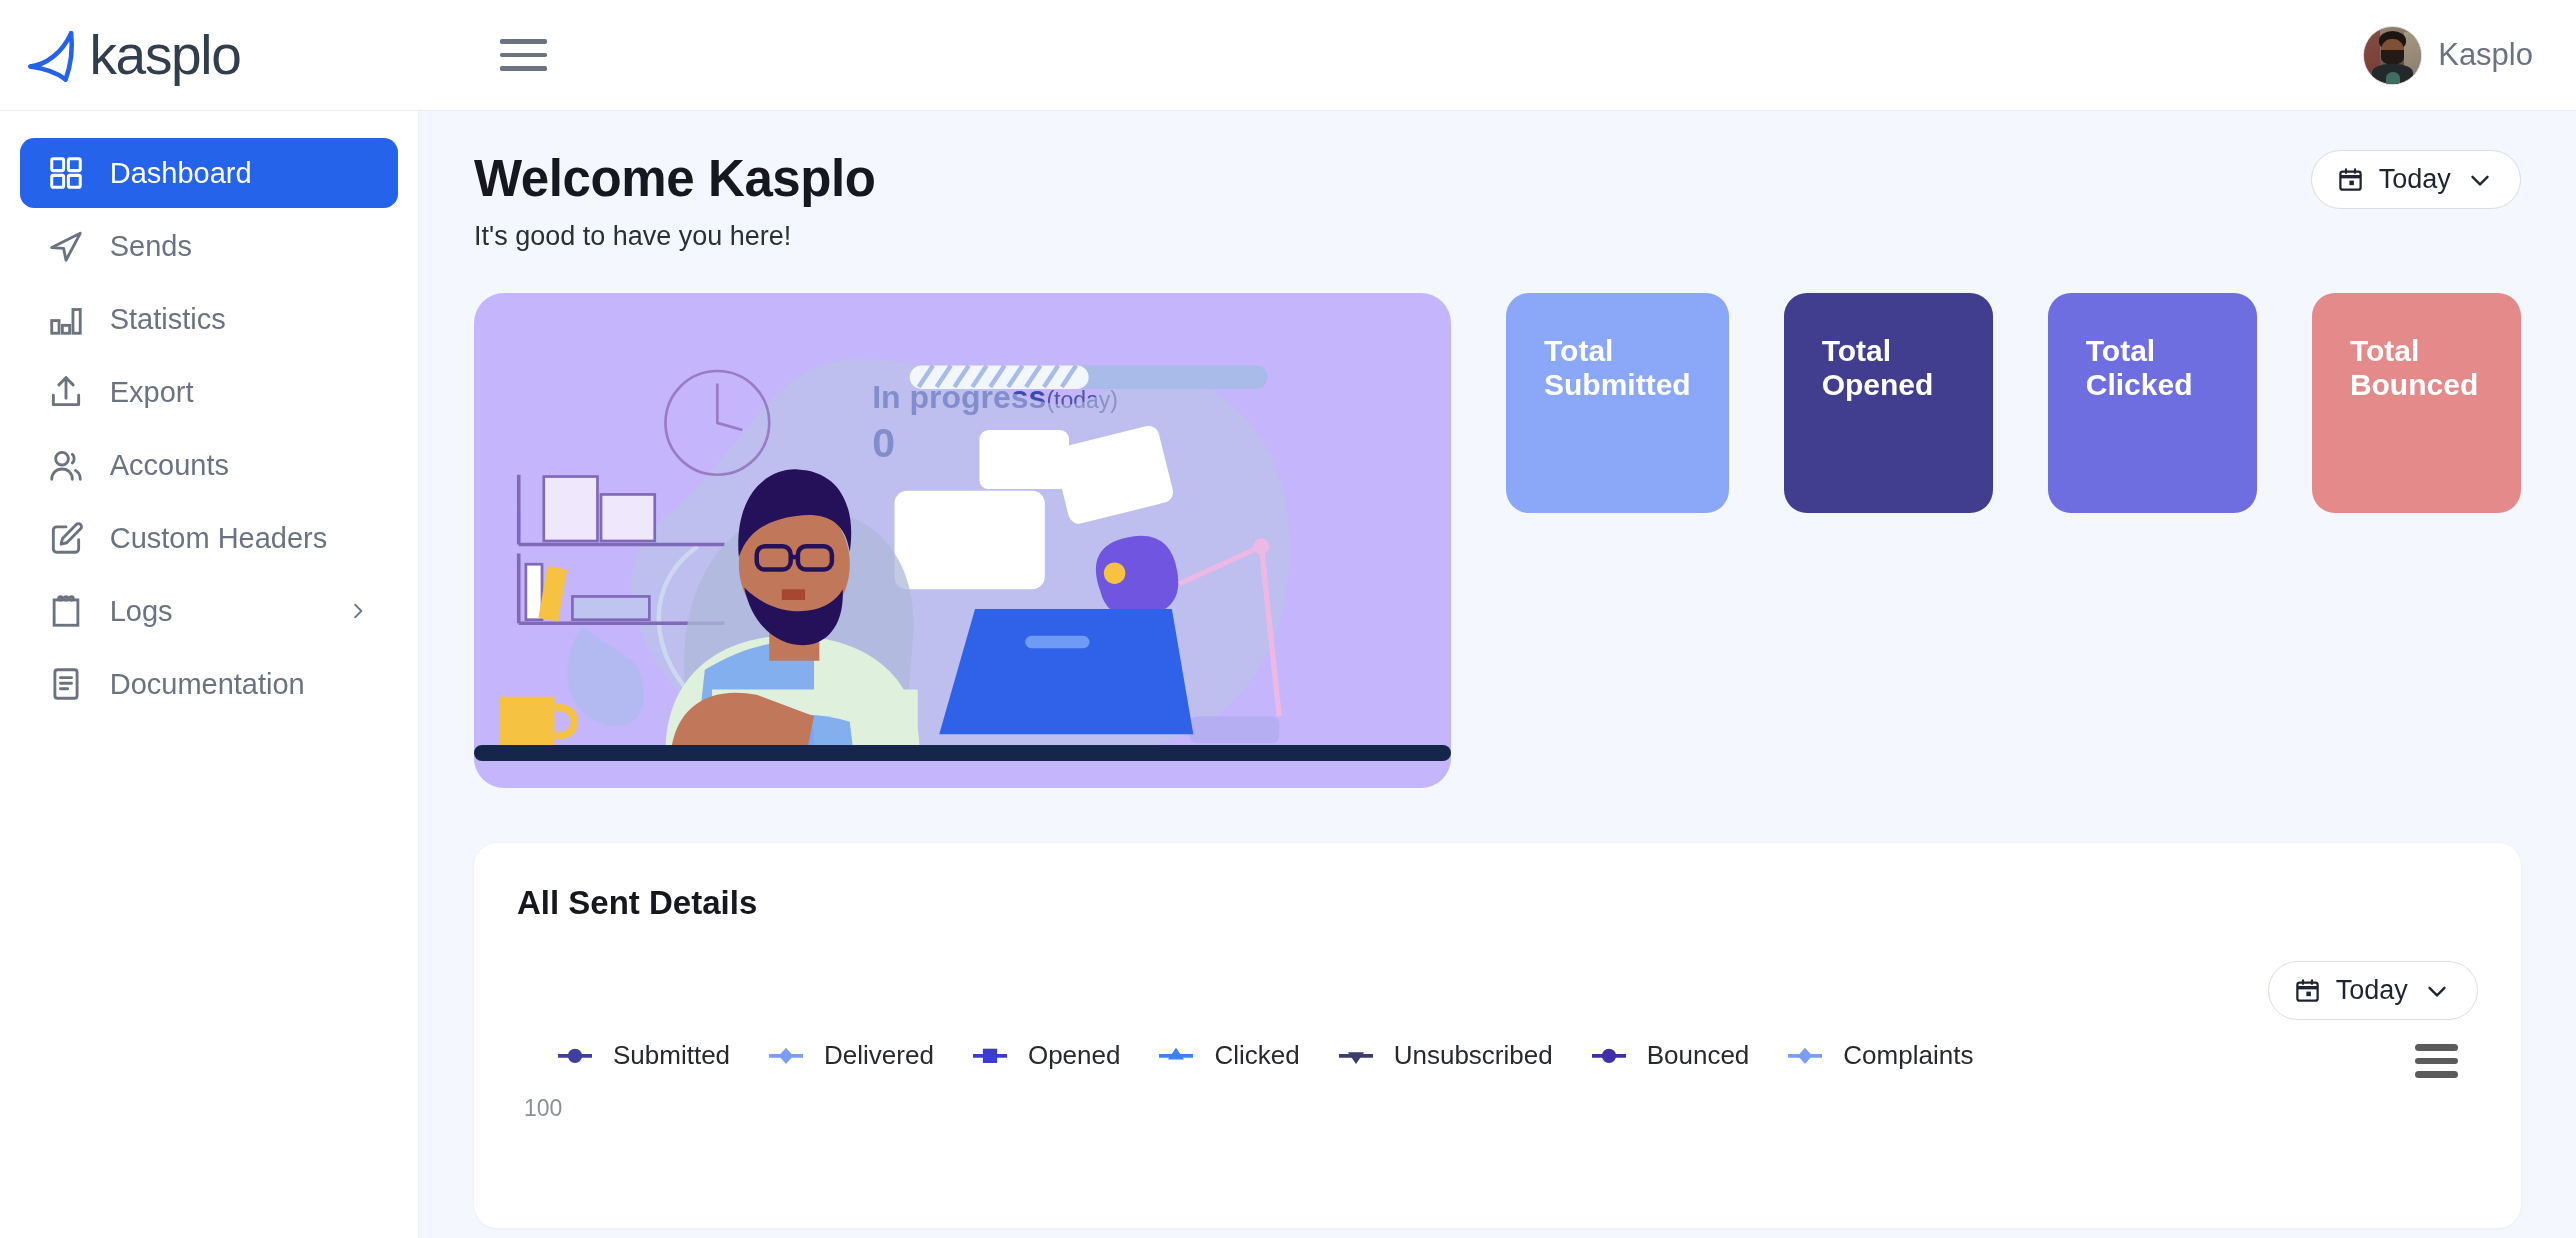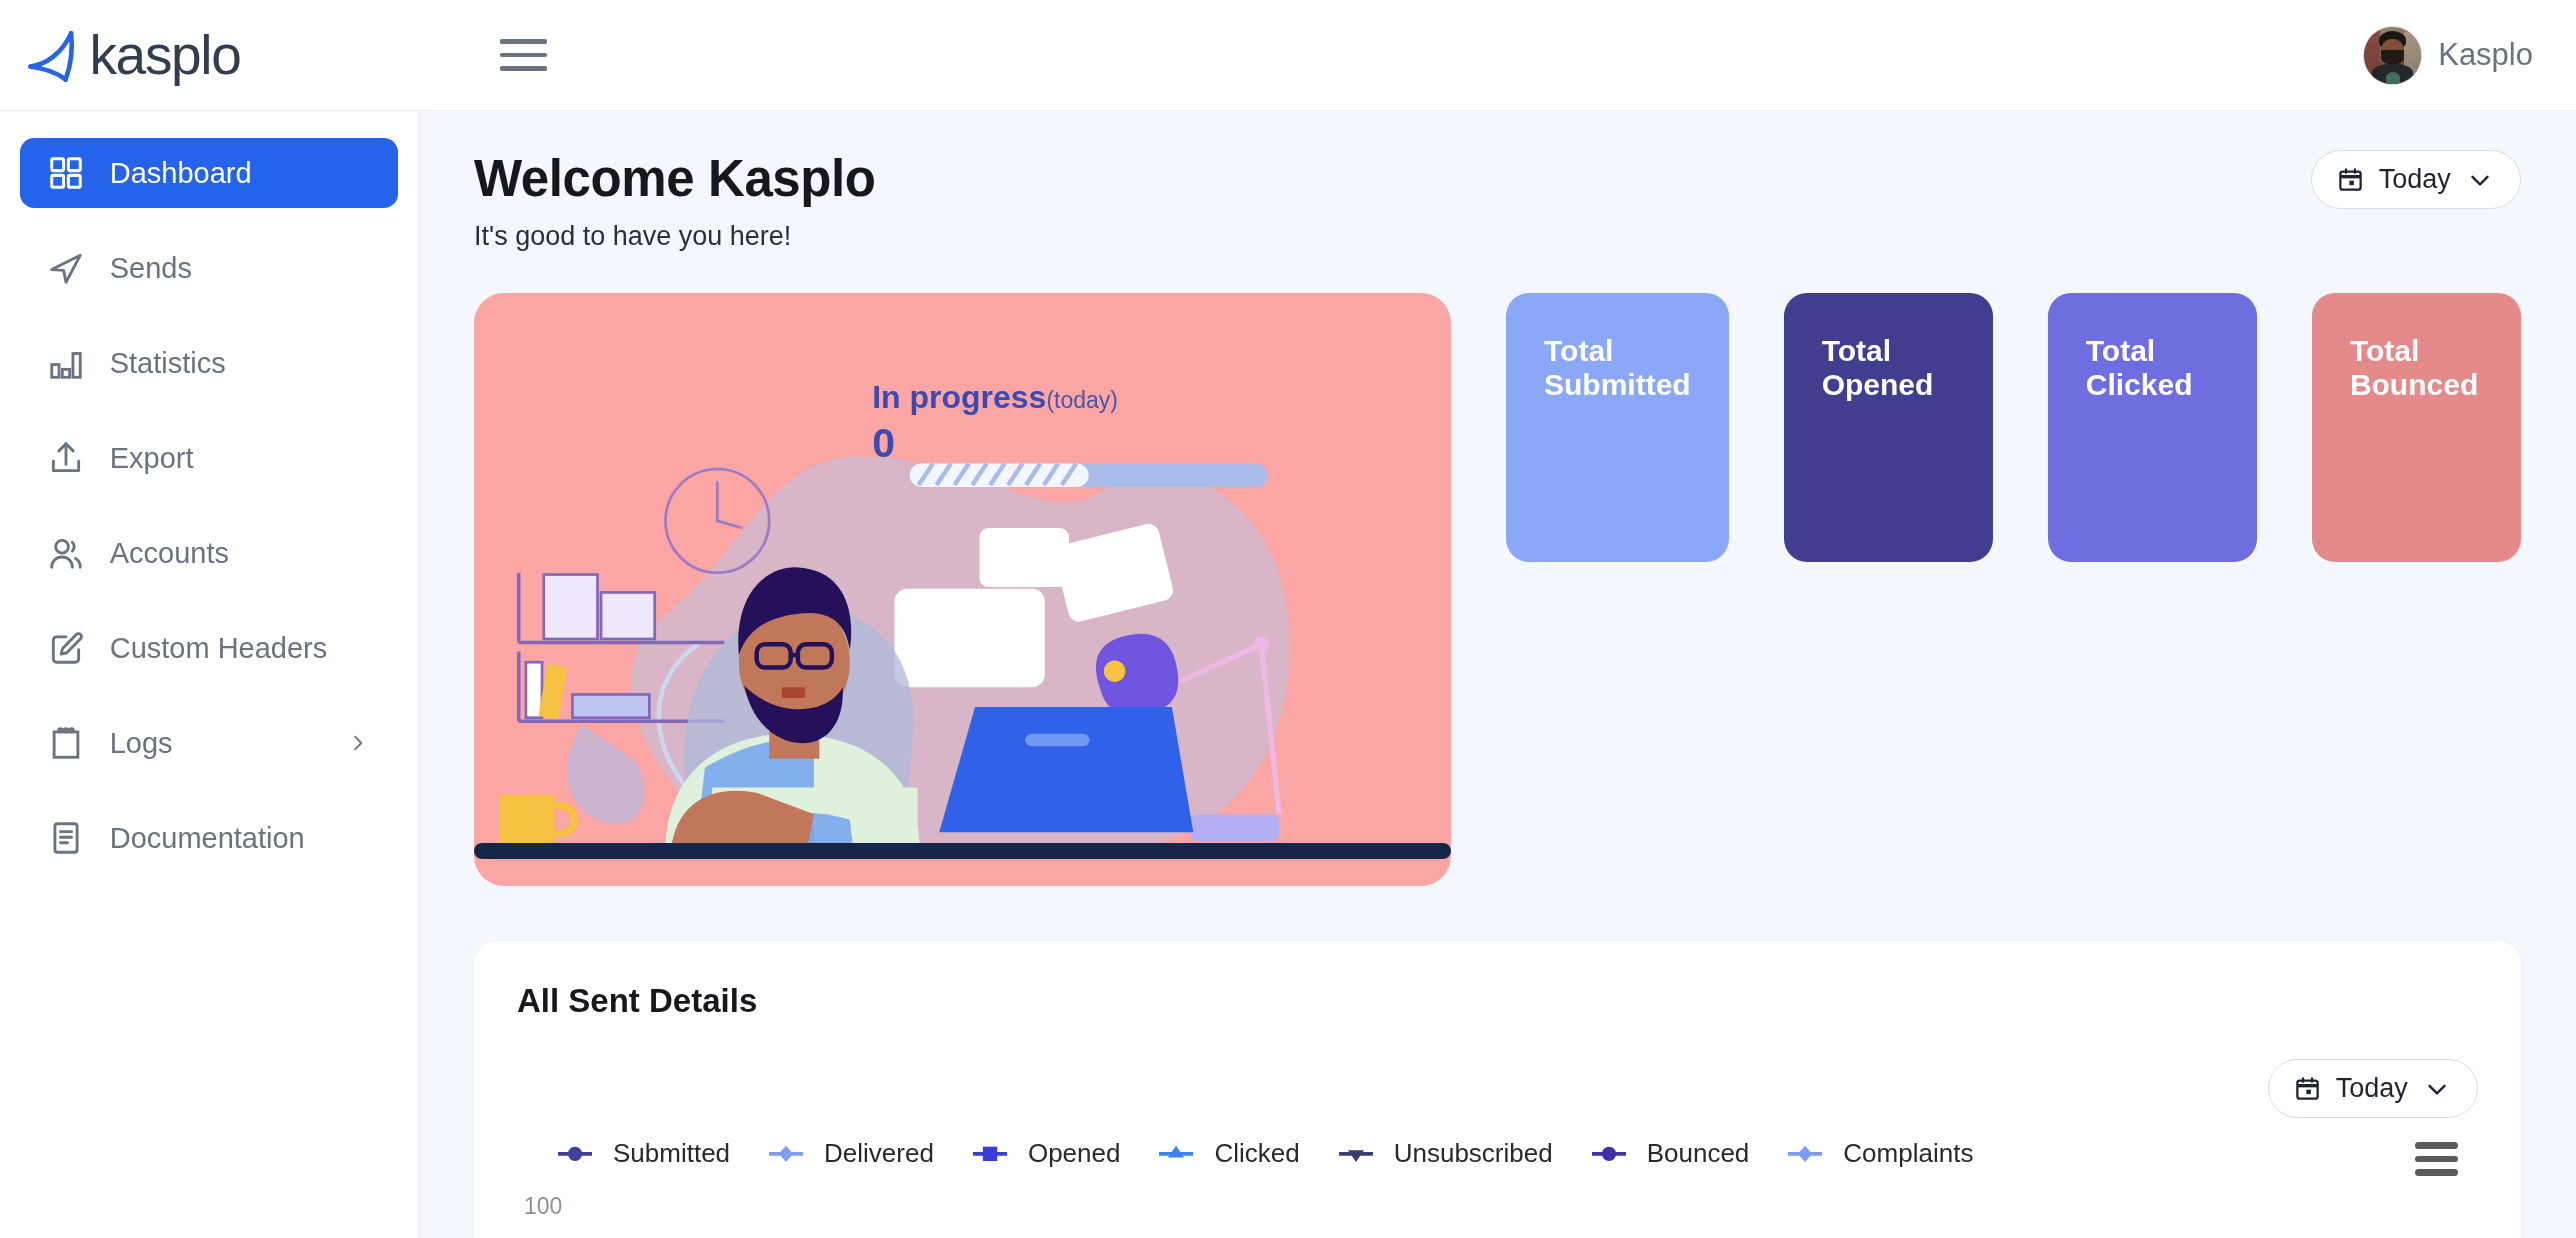--- a/index.html
+++ b/index.html
@@ -53,21 +53,21 @@
   
   .sidebar {
     width: 419px; min-width: 419px; background: #ffffff;
     padding: 27px 19.7px 0 19.7px; border-right: 0.9px solid #eef1f7;
     position: relative; z-index: 10;
   }
   .nav-item {
     display: flex; align-items: center; gap: 25px;
     height: 70px; padding: 0 27px; border-radius: 14.3px;
     color: #6b7280; font-size: 29px; cursor: pointer;
-    margin-bottom: 25px; position: relative;
+    margin-bottom: 3px; position: relative;
   }
   .nav-item.active { background: #2563eb; color: #ffffff; }
   .nav-icon { width: 38px; height: 38px; flex: none; display: flex; align-items: center; justify-content: center; }
   .nav-icon svg { width: 38px; height: 38px; display: block; }
   .nav-label { white-space: nowrap; }
   .nav-chevron { position: absolute; right: 30px; top: 50%; transform: translateY(-50%); width: 21.5px; height: 21.5px; }
 
   
   .main {
     flex: 1; background: #f4f7fd; padding: 39px 55px 0 55px;
@@ -82,21 +82,21 @@
     height: 59px; padding: 0 25px; border: 0.9px solid #d9dde6;
     border-radius: 894px; background: #ffffff; cursor: pointer;
     font-size: 27px; color: #1f2430; white-space: nowrap;
   }
   .date-pill svg.cal { width: 27px; height: 27px; flex: none; }
   .date-pill svg.chev { width: 30px; height: 30px; flex: none; }
 
   
   .cards-row { display: flex; gap: 55px; margin-top: 41px; }
   .hero-card {
-    width: 977px; height: 593px; background: #fca5a5;
+    width: 977px; height: 495px; background: #c4b5fd;
     border-radius: 30px; position: relative; overflow: hidden; flex: none;
   }
   .stat-grid { flex: 1; display: grid; grid-template-columns: 1fr 1fr 1fr 1fr; grid-template-rows: 1fr 1fr; gap: 55px 55px; }
   .stat-card {
     border-radius: 23px; padding: 41px 38px; color: #ffffff;
     font-size: 30px; font-weight: 600; cursor: pointer;
   }
 
   
   .hero-stat { position: absolute; right: 333px; top: 86px; text-align: left; }

